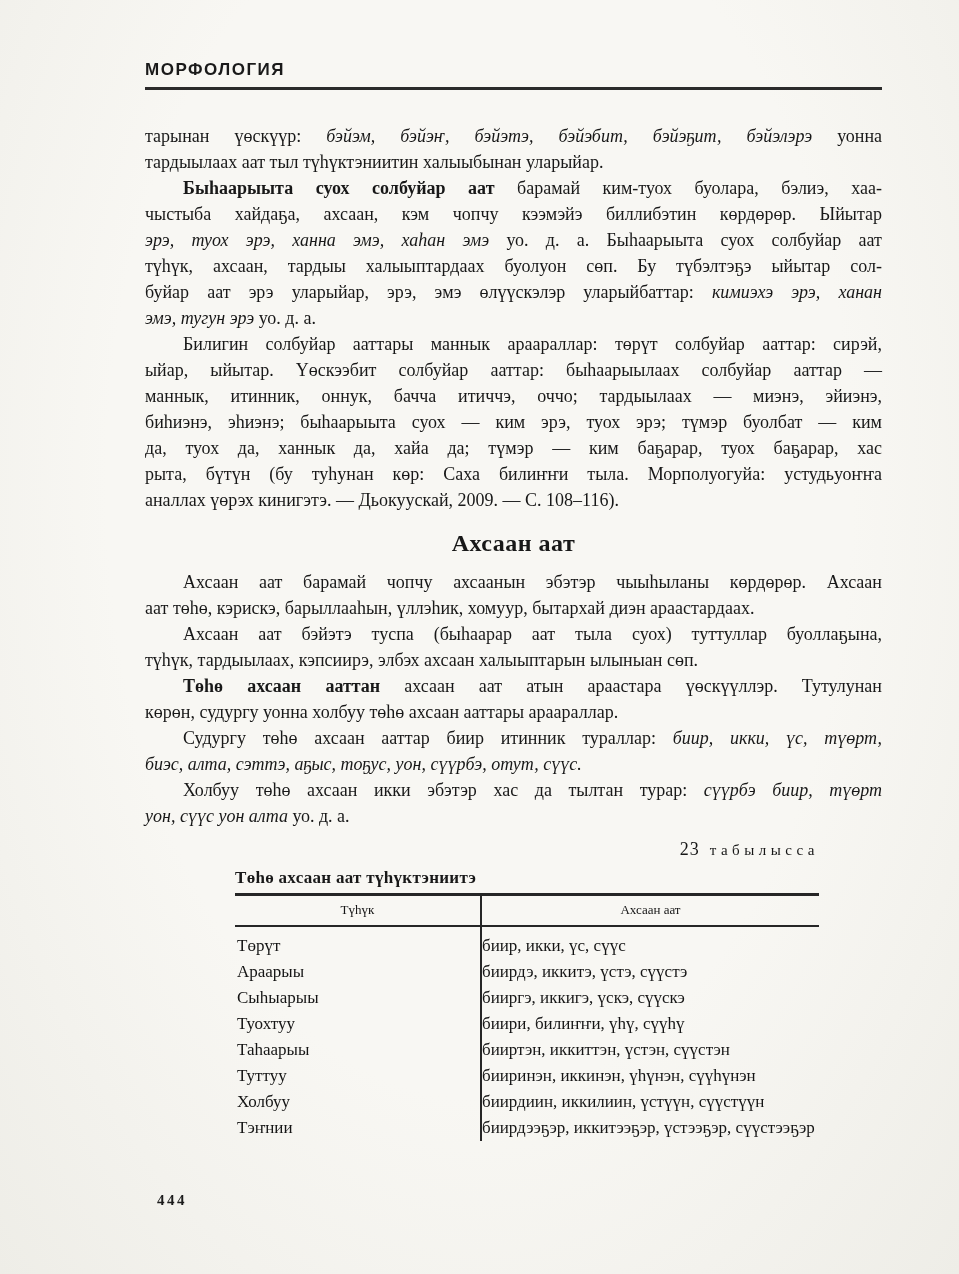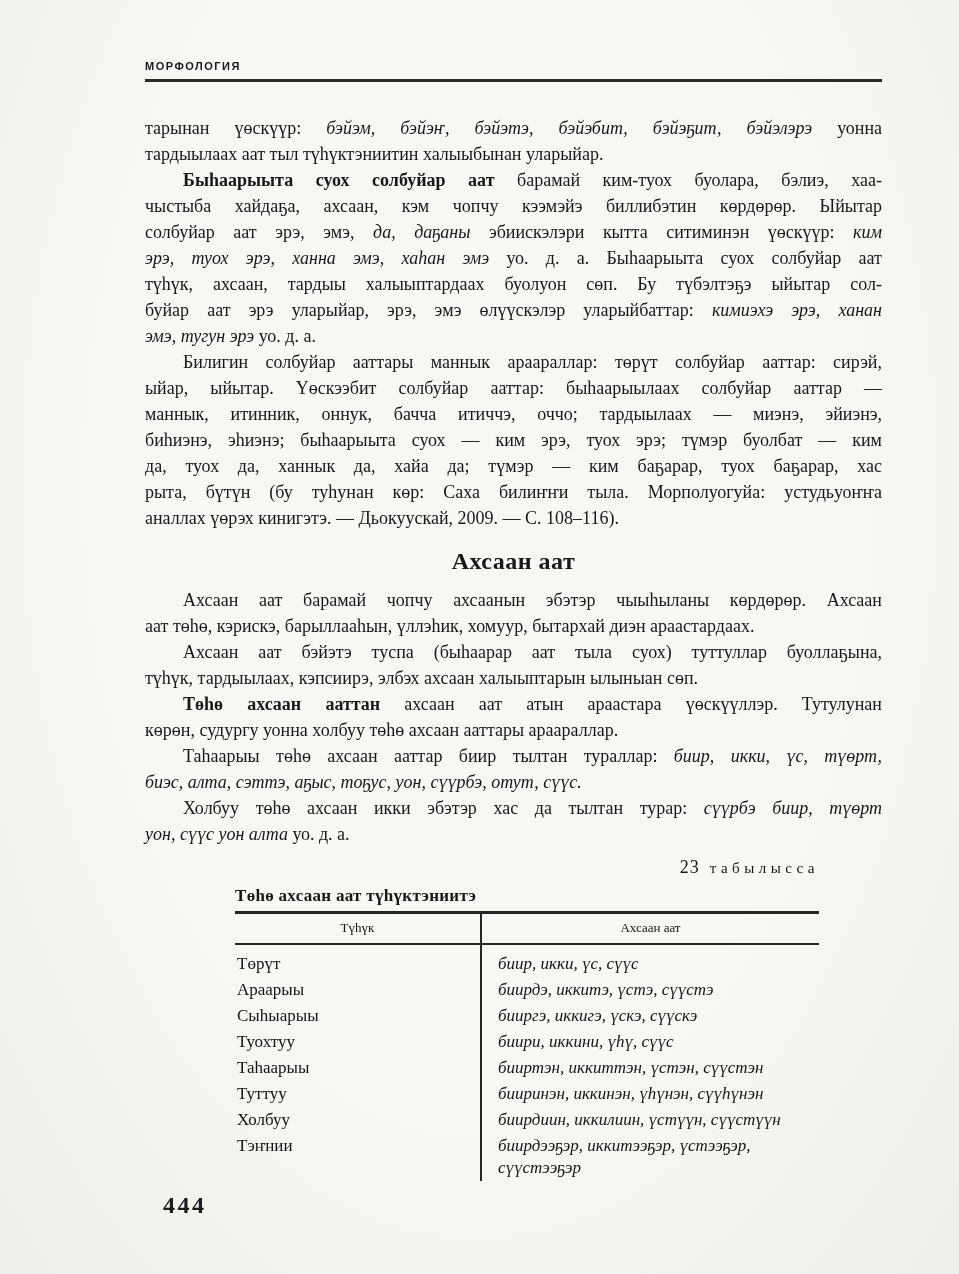--- a/index.html
+++ b/index.html
@@ -8,21 +8,21 @@
     width:959px; height:1274px;
     background: radial-gradient(ellipse at 50% 38%, #f8f7f3 55%, #eeede7 100%);
     font-family:"Liberation Serif", serif;
     color:#181818;
     overflow:hidden;
   }
   .content { position:absolute; left:145px; top:60px; width:737px; }
 
   .running-head {
     font-family:"Liberation Sans", sans-serif;
-    font-weight:700; font-size:11px; letter-spacing:1.5px; color:#1a1a1a;
+    font-weight:700; font-size:17px; letter-spacing:1.5px; color:#1a1a1a;
   }
   .head-rule { border-bottom:3px solid #2b2b2b; margin-top:7px; }
 
   .body-text { margin-top:33px; font-size:18px; line-height:26px; }
   .line { text-align:justify; text-align-last:justify; }
   .line.last { text-align-last:left; }
   .line.indent { text-indent:38px; }
   .i { font-style:italic; }
   .b { font-weight:700; }
 
@@ -43,46 +43,45 @@
     margin-left:90px; width:584px; border-collapse:collapse;
     border-top:3px solid #262626; font-size:17px; color:#151515;
   }
   .decl th {
     font-weight:400; font-size:13px; padding:6px 0 7px 0;
     border-bottom:2px solid #262626; text-align:center;
   }
   .decl th.col-forms, .decl td.forms { border-left:2px solid #262626; }
   .decl td { padding:2px 0; line-height:22px; vertical-align:top; }
   .decl td.case { width:243px; padding-left:2px; }
-  .decl td.forms { font-style:italic; padding-left:16px; }
+  .decl td.forms { }
   .decl tbody tr:first-child td { padding-top:8px; }
 
   .page-number {
-    position:absolute; left:163px; top:1192px;
-    font-size:24px; letter-spacing:2.5px; font-weight:700; color:#1c1c1c;
+    position:absolute; left:157px; top:1192px;
+    font-size:15px; letter-spacing:2.5px; font-weight:700; color:#1c1c1c;
   }
 </style>
 </head>
 <body>
 
 <div class="page">
   <div class="content">
 
     <div class="running-head">МОРФОЛОГИЯ</div>
     <div class="head-rule"></div>
 
     <div class="body-text" id="body-text">
         <div class="para">
           <div class="line"><span>тарынан үөскүүр: </span><span class="i">бэйэм, бэйэҥ, бэйэтэ, бэйэбит, бэйэҕит, бэйэлэрэ</span><span> уонна</span></div>
           <div class="line last"><span>тардыылаах аат тыл түһүктэниитин халыыбынан уларыйар.</span></div>
         </div>
         <div class="para">
           <div class="line indent"><span class="b">Быһаарыыта суох солбуйар аат</span><span> барамай ким-туох буолара, бэлиэ, хаа-</span></div>
           <div class="line"><span>чыстыба хайдаҕа, ахсаан, кэм чопчу кээмэйэ биллибэтин көрдөрөр. Ыйытар</span></div>
-          <div class="line"><span>солбуйар аат эрэ, эмэ, </span><span class="i">да, даҕаны</span><span> эбиискэлэри кытта ситиминэн үөскүүр: </span><span class="i">ким</span></div>
           <div class="line"><span class="i">эрэ, туох эрэ, ханна эмэ, хаһан эмэ</span><span> уо. д. а. Быһаарыыта суох солбуйар аат</span></div>
           <div class="line"><span>түһүк, ахсаан, тардыы халыыптардаах буолуон сөп. Бу түбэлтэҕэ ыйытар сол-</span></div>
           <div class="line"><span>буйар аат эрэ уларыйар, эрэ, эмэ өлүүскэлэр уларыйбаттар: </span><span class="i">кимиэхэ эрэ, ханан</span></div>
           <div class="line last"><span class="i">эмэ, тугун эрэ</span><span> уо. д. а.</span></div>
         </div>
         <div class="para">
           <div class="line indent"><span>Билигин солбуйар ааттары маннык араараллар: төрүт солбуйар ааттар: сирэй,</span></div>
           <div class="line"><span>ыйар, ыйытар. Үөскээбит солбуйар ааттар: быһаарыылаах солбуйар ааттар —</span></div>
           <div class="line"><span>маннык, итинник, оннук, бачча итиччэ, оччо; тардыылаах — миэнэ, эйиэнэ,</span></div>
           <div class="line"><span>биһиэнэ, эһиэнэ; быһаарыыта суох — ким эрэ, туох эрэ; түмэр буолбат — ким</span></div>
@@ -97,21 +96,21 @@
         </div>
         <div class="para">
           <div class="line indent"><span>Ахсаан аат бэйэтэ туспа (быһаарар аат тыла суох) туттуллар буоллаҕына,</span></div>
           <div class="line last"><span>түһүк, тардыылаах, кэпсиирэ, элбэх ахсаан халыыптарын ылыныан сөп.</span></div>
         </div>
         <div class="para">
           <div class="line indent"><span class="b">Төһө ахсаан ааттан</span><span> ахсаан аат атын араастара үөскүүллэр. Тутулунан</span></div>
           <div class="line last"><span>көрөн, судургу уонна холбуу төһө ахсаан ааттары араараллар.</span></div>
         </div>
         <div class="para">
-          <div class="line indent"><span>Таһаарыы төһө ахсаан ааттар биир тылтан тураллар: </span><span class="i">биир, икки, үс, түөрт,</span></div>
+          <div class="line indent"><span>Судургу төһө ахсаан ааттар биир итинник тураллар: </span><span class="i">биир, икки, үс, түөрт,</span></div>
           <div class="line last"><span class="i">биэс, алта, сэттэ, аҕыс, тоҕус, уон, сүүрбэ, отут, сүүс.</span></div>
         </div>
         <div class="para">
           <div class="line indent"><span>Холбуу төһө ахсаан икки эбэтэр хас да тылтан турар: </span><span class="i">сүүрбэ биир, түөрт</span></div>
           <div class="line last"><span class="i">уон, сүүс уон алта</span><span> уо. д. а.</span></div>
         </div>
       </div>
 
     <div class="table-area">
       <div class="table-caption">
@@ -133,21 +132,21 @@
             <tr>
               <td class="case">Араарыы</td>
               <td class="forms">биирдэ, иккитэ, үстэ, сүүстэ</td>
             </tr>
             <tr>
               <td class="case">Сыһыарыы</td>
               <td class="forms">бииргэ, иккигэ, үскэ, сүүскэ</td>
             </tr>
             <tr>
               <td class="case">Туохтуу</td>
-              <td class="forms">биири, иккини, үһү, сүүс</td>
+              <td class="forms">биири, билиҥҥи, үһү, сүүһү</td>
             </tr>
             <tr>
               <td class="case">Таһаарыы</td>
               <td class="forms">бииртэн, иккиттэн, үстэн, сүүстэн</td>
             </tr>
             <tr>
               <td class="case">Туттуу</td>
               <td class="forms">бииринэн, иккинэн, үһүнэн, сүүһүнэн</td>
             </tr>
             <tr>

